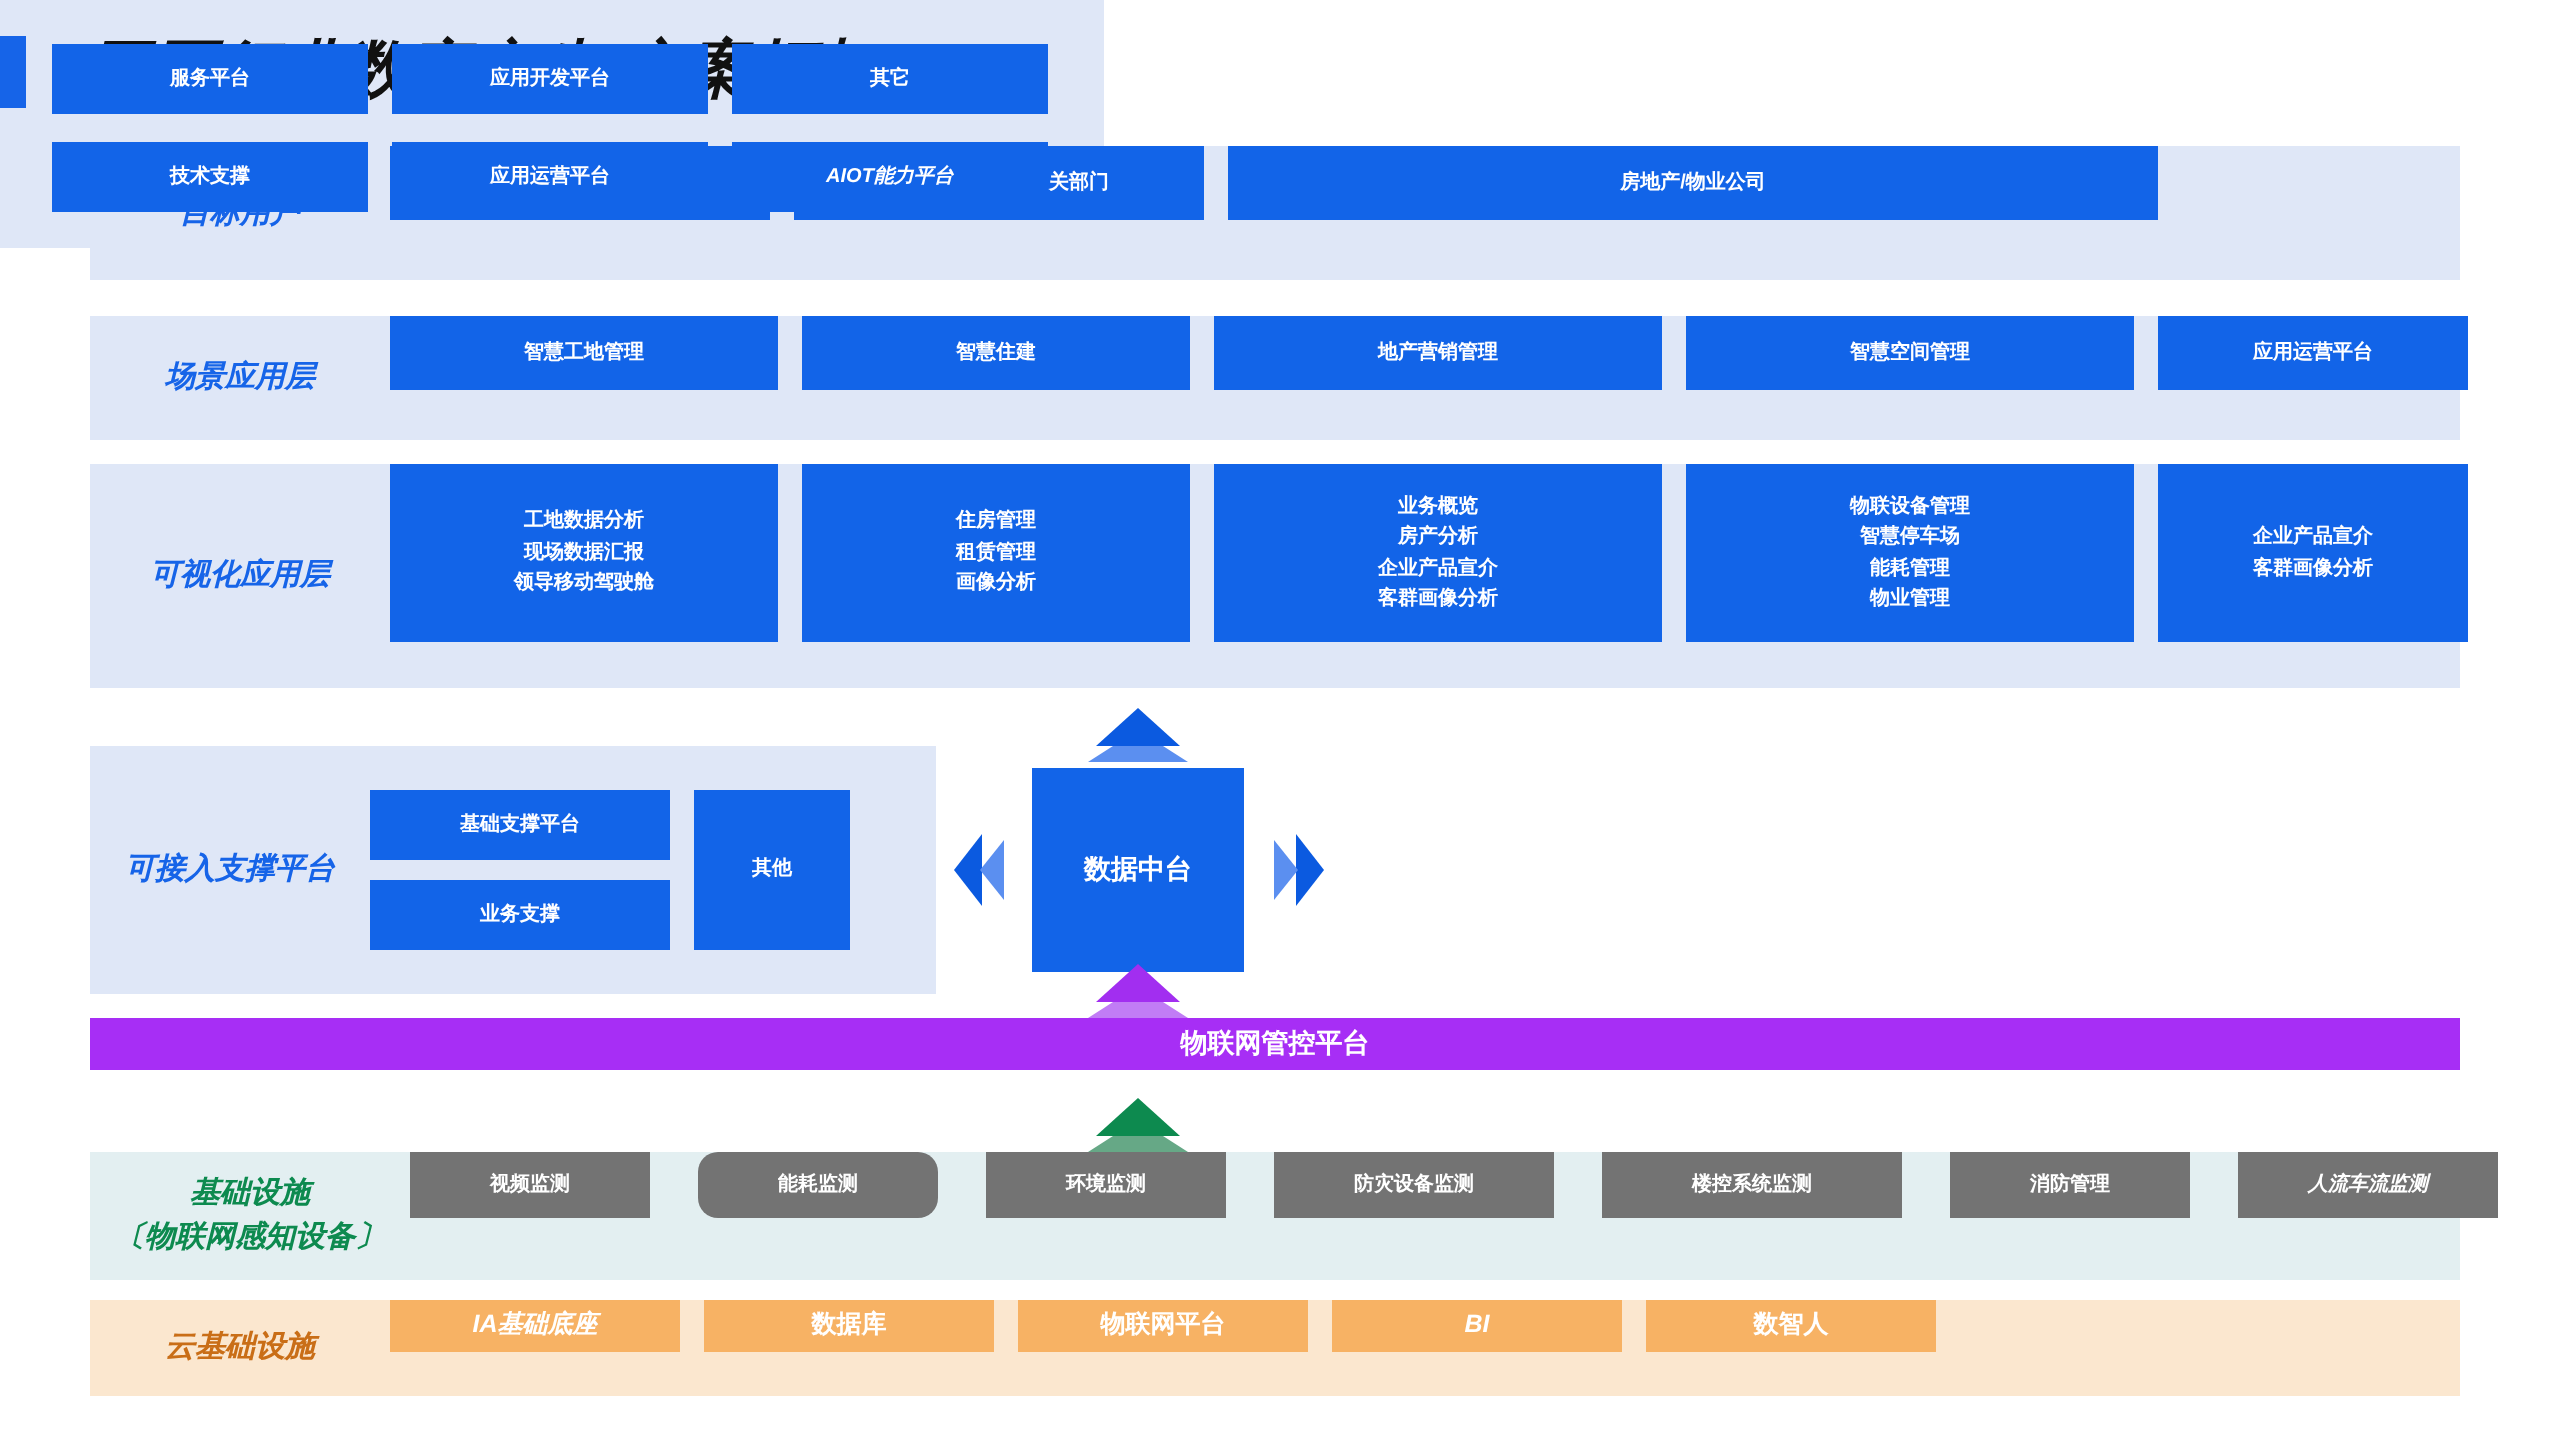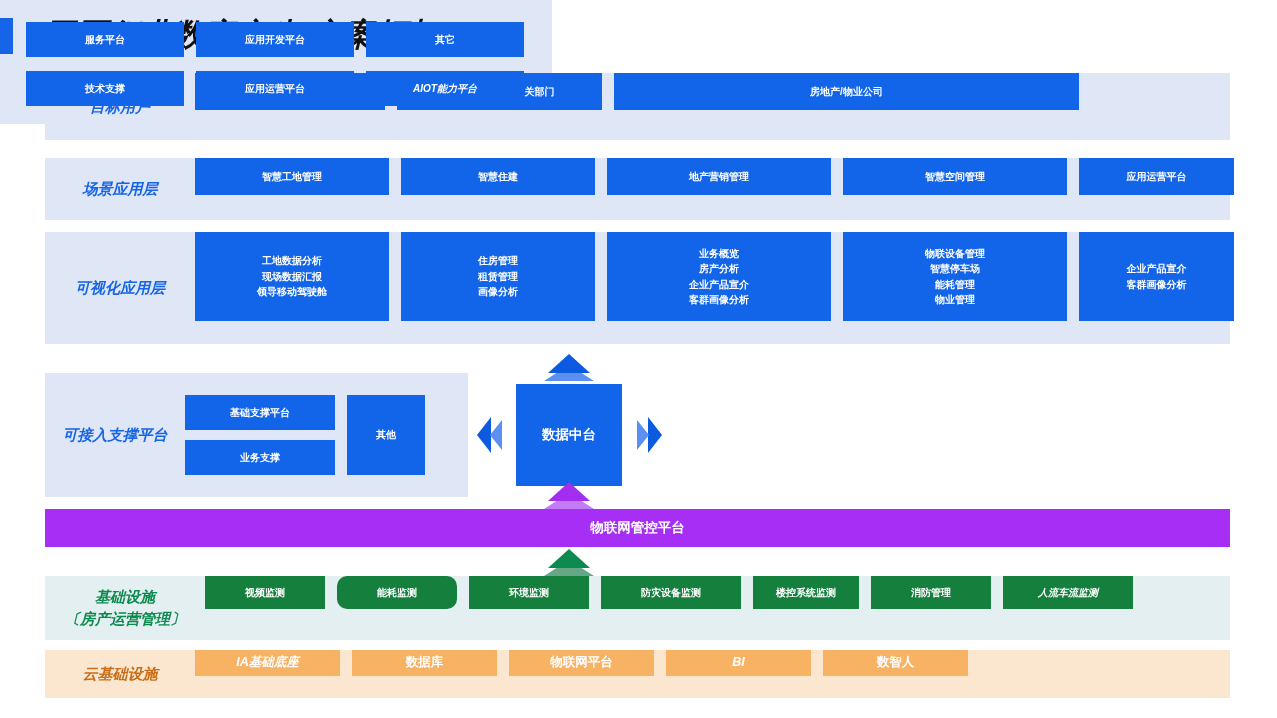--- a/index.html
+++ b/index.html
@@ -218,44 +218,44 @@
     right: 13px; top: 3px;
     border-top: 15px solid transparent;
     border-bottom: 15px solid transparent;
     border-left: 12px solid #5b8ff0;
   }
 
   
   #iot-bar {
     position: absolute;
     left: 45px; top: 509px;
-    width: 1185px; height: 38px;
+    width: 1185px; height: 26px;
     background: #a72ef5;
     color: #fff;
     font-size: 13.5px;
     font-weight: bold;
     display: flex;
     align-items: center;
     justify-content: center;
   }
 
   
   #row-infra {
     left: 45px; top: 576px; width: 1185px; height: 64px;
     background: #e3eff1;
   }
   #row-infra .panel-label {
     width: 160px;
     color: #0d8a4f;
     font-size: 15px;
   }
   #row-infra .box {
-    background: #15803d;
+    background: #737373;
     height: 33px;
-    margin-right: 12px;
+    margin-right: 24px;
   }
 
   
   #row-cloud {
     left: 45px; top: 650px; width: 1185px; height: 48px;
     background: #fbe7cf;
   }
   #row-cloud .panel-label {
     width: 150px;
     color: #c96e17;
@@ -413,35 +413,35 @@
       </div>
     </div>
 </div>
 
 <div id="iot-bar">
   <span>物联网管控平台</span>
 </div>
 
 <div class="panel" id="row-infra">
   <div class="panel-label">基础设施
-〔房产运营管理〕</div>
+〔物联网感知设备〕</div>
   <div class="row-boxes">
       <div class="box" style="width: 120px;">
         <span>视频监测</span>
       </div>
       <div class="box" style="width: 120px; border-radius: 10px;">
         <span>能耗监测</span>
       </div>
       <div class="box" style="width: 120px; text-align: right;">
         <span>环境监测</span>
       </div>
       <div class="box" style="width: 140px;">
         <span>防灾设备监测</span>
       </div>
-      <div class="box" style="width: 106px;">
+      <div class="box" style="width: 150px;">
         <span>楼控系统监测</span>
       </div>
       <div class="box" style="width: 120px;">
         <span>消防管理</span>
       </div>
       <div class="box" style="width: 130px; font-style: italic;">
         <span>人流车流监测</span>
       </div>
     </div>
 </div>

